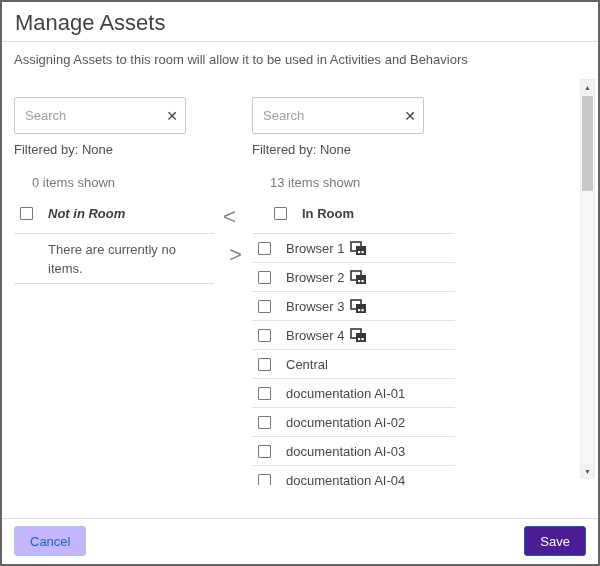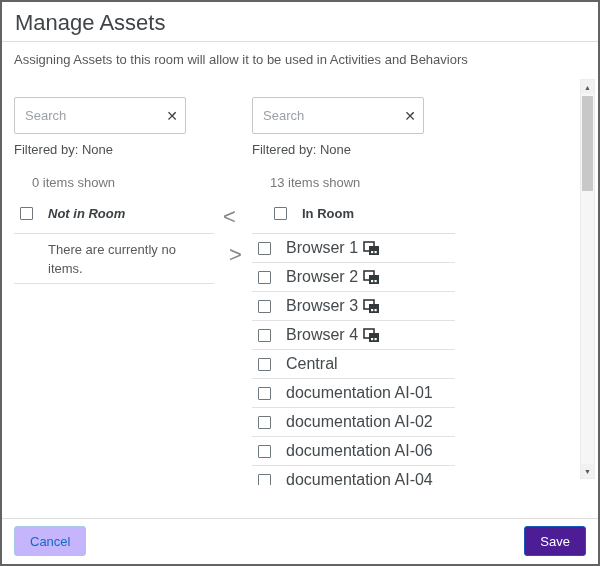--- a/index.html
+++ b/index.html
@@ -79,21 +79,21 @@
   }
   .chevron.move-left { left:221px; top:131px; }
   .chevron.move-right { left:227px; top:169px; }
   .asset-row {
     position:absolute; left:250px; width:203px; height:29px;
     display:flex; align-items:center;
     border-bottom:1px solid #e2e2e2;
   }
   .asset-row .checkbox { margin-left:6px; }
   .asset-row .row-label {
-    margin-left:15px; font-size:16px; color:#43494c; white-space:nowrap;
+    margin-left:15px; font-size:13px; color:#43494c; white-space:nowrap;
   }
   .asset-row .win-icon { margin-left:5px; display:inline-flex; }
   .scrollbar {
     position:absolute; right:3px; top:4px; width:15px; height:400px;
     background:#f6f6f6; border:1px solid #ececec;
   }
   .sb-btn {
     position:absolute; left:0; width:13px; height:14px;
     display:flex; align-items:center; justify-content:center;
     font-size:7px; color:#595959; background:#f1f1f1; cursor:pointer;
@@ -218,21 +218,21 @@
     <div class="asset-row" style="top:304px">
       <span class="checkbox"></span>
       <span class="row-label">documentation AI-01</span>
     </div>
     <div class="asset-row" style="top:333px">
       <span class="checkbox"></span>
       <span class="row-label">documentation AI-02</span>
     </div>
     <div class="asset-row" style="top:362px">
       <span class="checkbox"></span>
-      <span class="row-label">documentation AI-06</span>
+      <span class="row-label">documentation AI-03</span>
     </div>
     <div class="asset-row" style="top:391px">
       <span class="checkbox"></span>
       <span class="row-label">documentation AI-04</span>
     </div>
 
     <div class="scrollbar">
       <div class="sb-btn sb-up">▲</div>
       <div class="sb-thumb"></div>
       <div class="sb-btn sb-down">▼</div>

